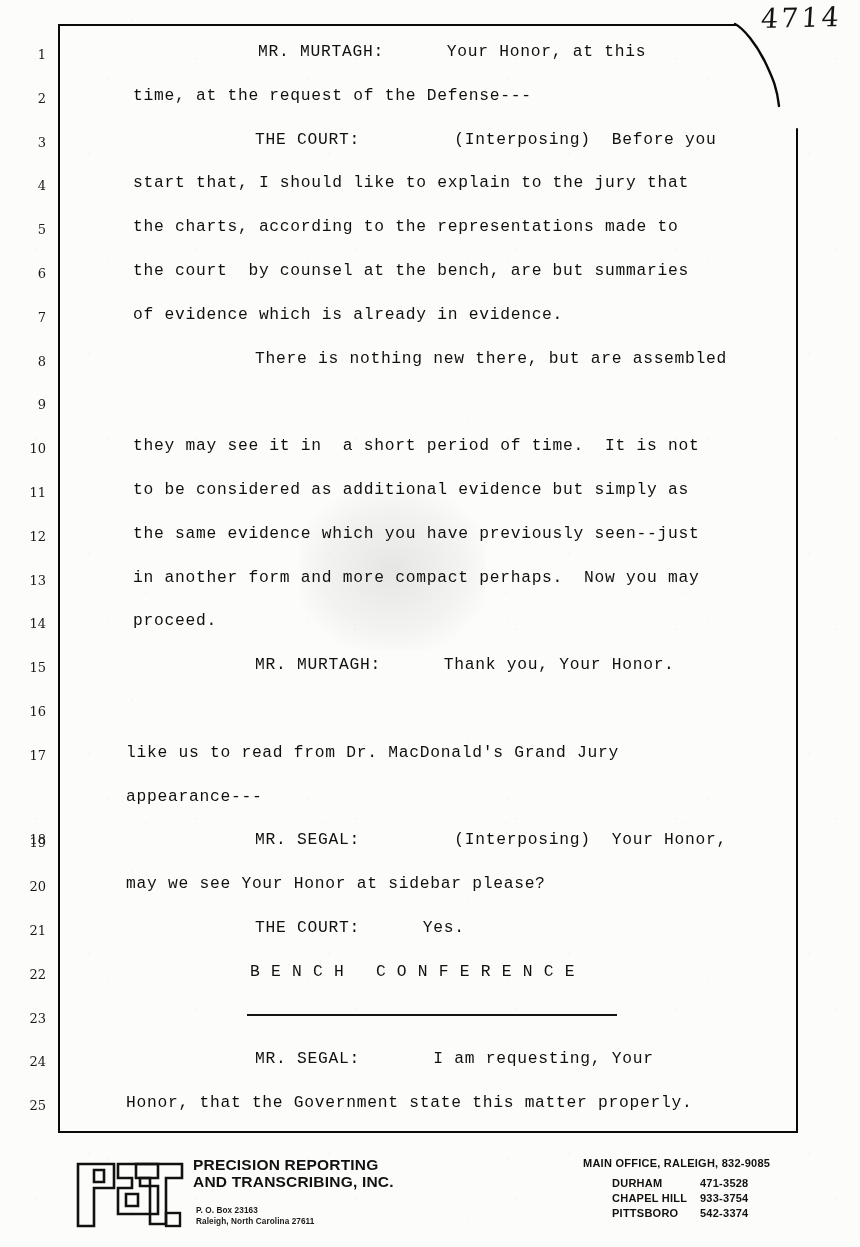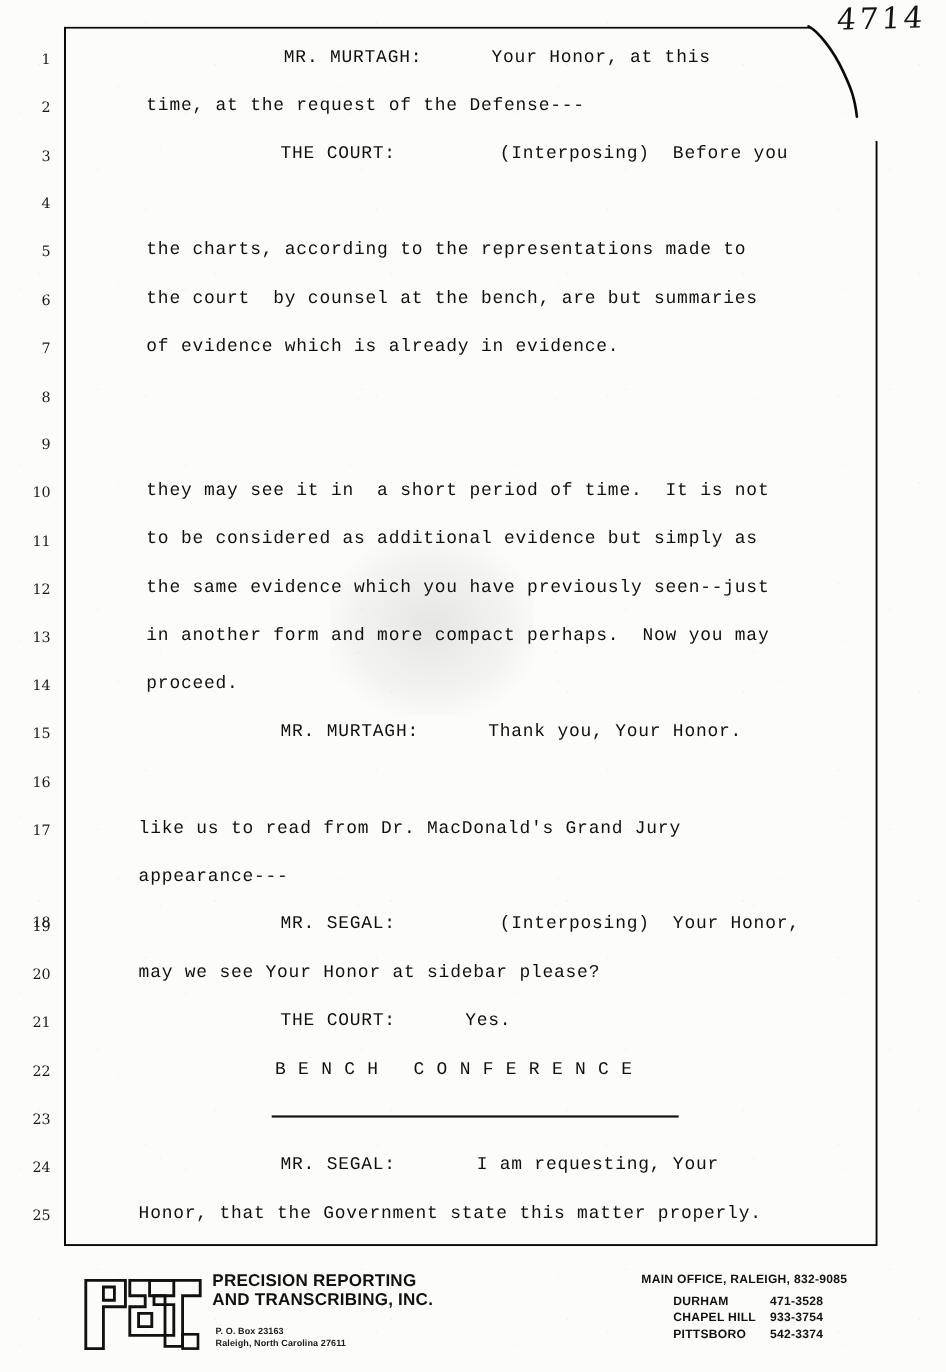--- a/index.html
+++ b/index.html
@@ -252,23 +252,25 @@
       <div class="line-number" style="top: 943.8px;">22</div>
       <div class="line-number" style="top: 987.6px;">23</div>
       <div class="line-number" style="top: 1031.4px;">24</div>
       <div class="line-number" style="top: 1075.2px;">25</div>
     </div>
 
   <div id="transcript-lines">
       <div class="tline" style="top: 20px; left: 200px;">MR. MURTAGH:      Your Honor, at this</div>
       <div class="tline" style="top: 63.8px; left: 75px;">time, at the request of the Defense---</div>
       <div class="tline" style="top: 107.6px; left: 197px;">THE COURT:         (Interposing)  Before you</div>
+      <div class="tline" style="top: 151.4px; left: 75px;">start that, I should like to explain to the jury that</div>
       <div class="tline" style="top: 195.2px; left: 75px;">the charts, according to the representations made to</div>
       <div class="tline" style="top: 239px; left: 75px;">the court  by counsel at the bench, are but summaries</div>
       <div class="tline" style="top: 282.8px; left: 75px;">of evidence which is already in evidence.</div>
+      <div class="tline" style="top: 326.6px; left: 197px;">There is nothing new there, but are assembled</div>
       <div class="tline" style="top: 414.2px; left: 75px;">they may see it in  a short period of time.  It is not</div>
       <div class="tline" style="top: 458px; left: 75px;">to be considered as additional evidence but simply as</div>
       <div class="tline" style="top: 501.8px; left: 75px;">the same evidence which you have previously seen--just</div>
       <div class="tline" style="top: 545.6px; left: 75px;">in another form and more compact perhaps.  Now you may</div>
       <div class="tline" style="top: 589.4px; left: 75px;">proceed.</div>
       <div class="tline" style="top: 633.2px; left: 197px;">MR. MURTAGH:      Thank you, Your Honor.</div>
       <div class="tline" style="top: 720.8px; left: 68px;">like us to read from Dr. MacDonald's Grand Jury</div>
       <div class="tline" style="top: 764.6px; left: 68px;">appearance---</div>
       <div class="tline" style="top: 808.4px; left: 197px;">MR. SEGAL:         (Interposing)  Your Honor,</div>
       <div class="tline" style="top: 852.2px; left: 68px;">may we see Your Honor at sidebar please?</div>

